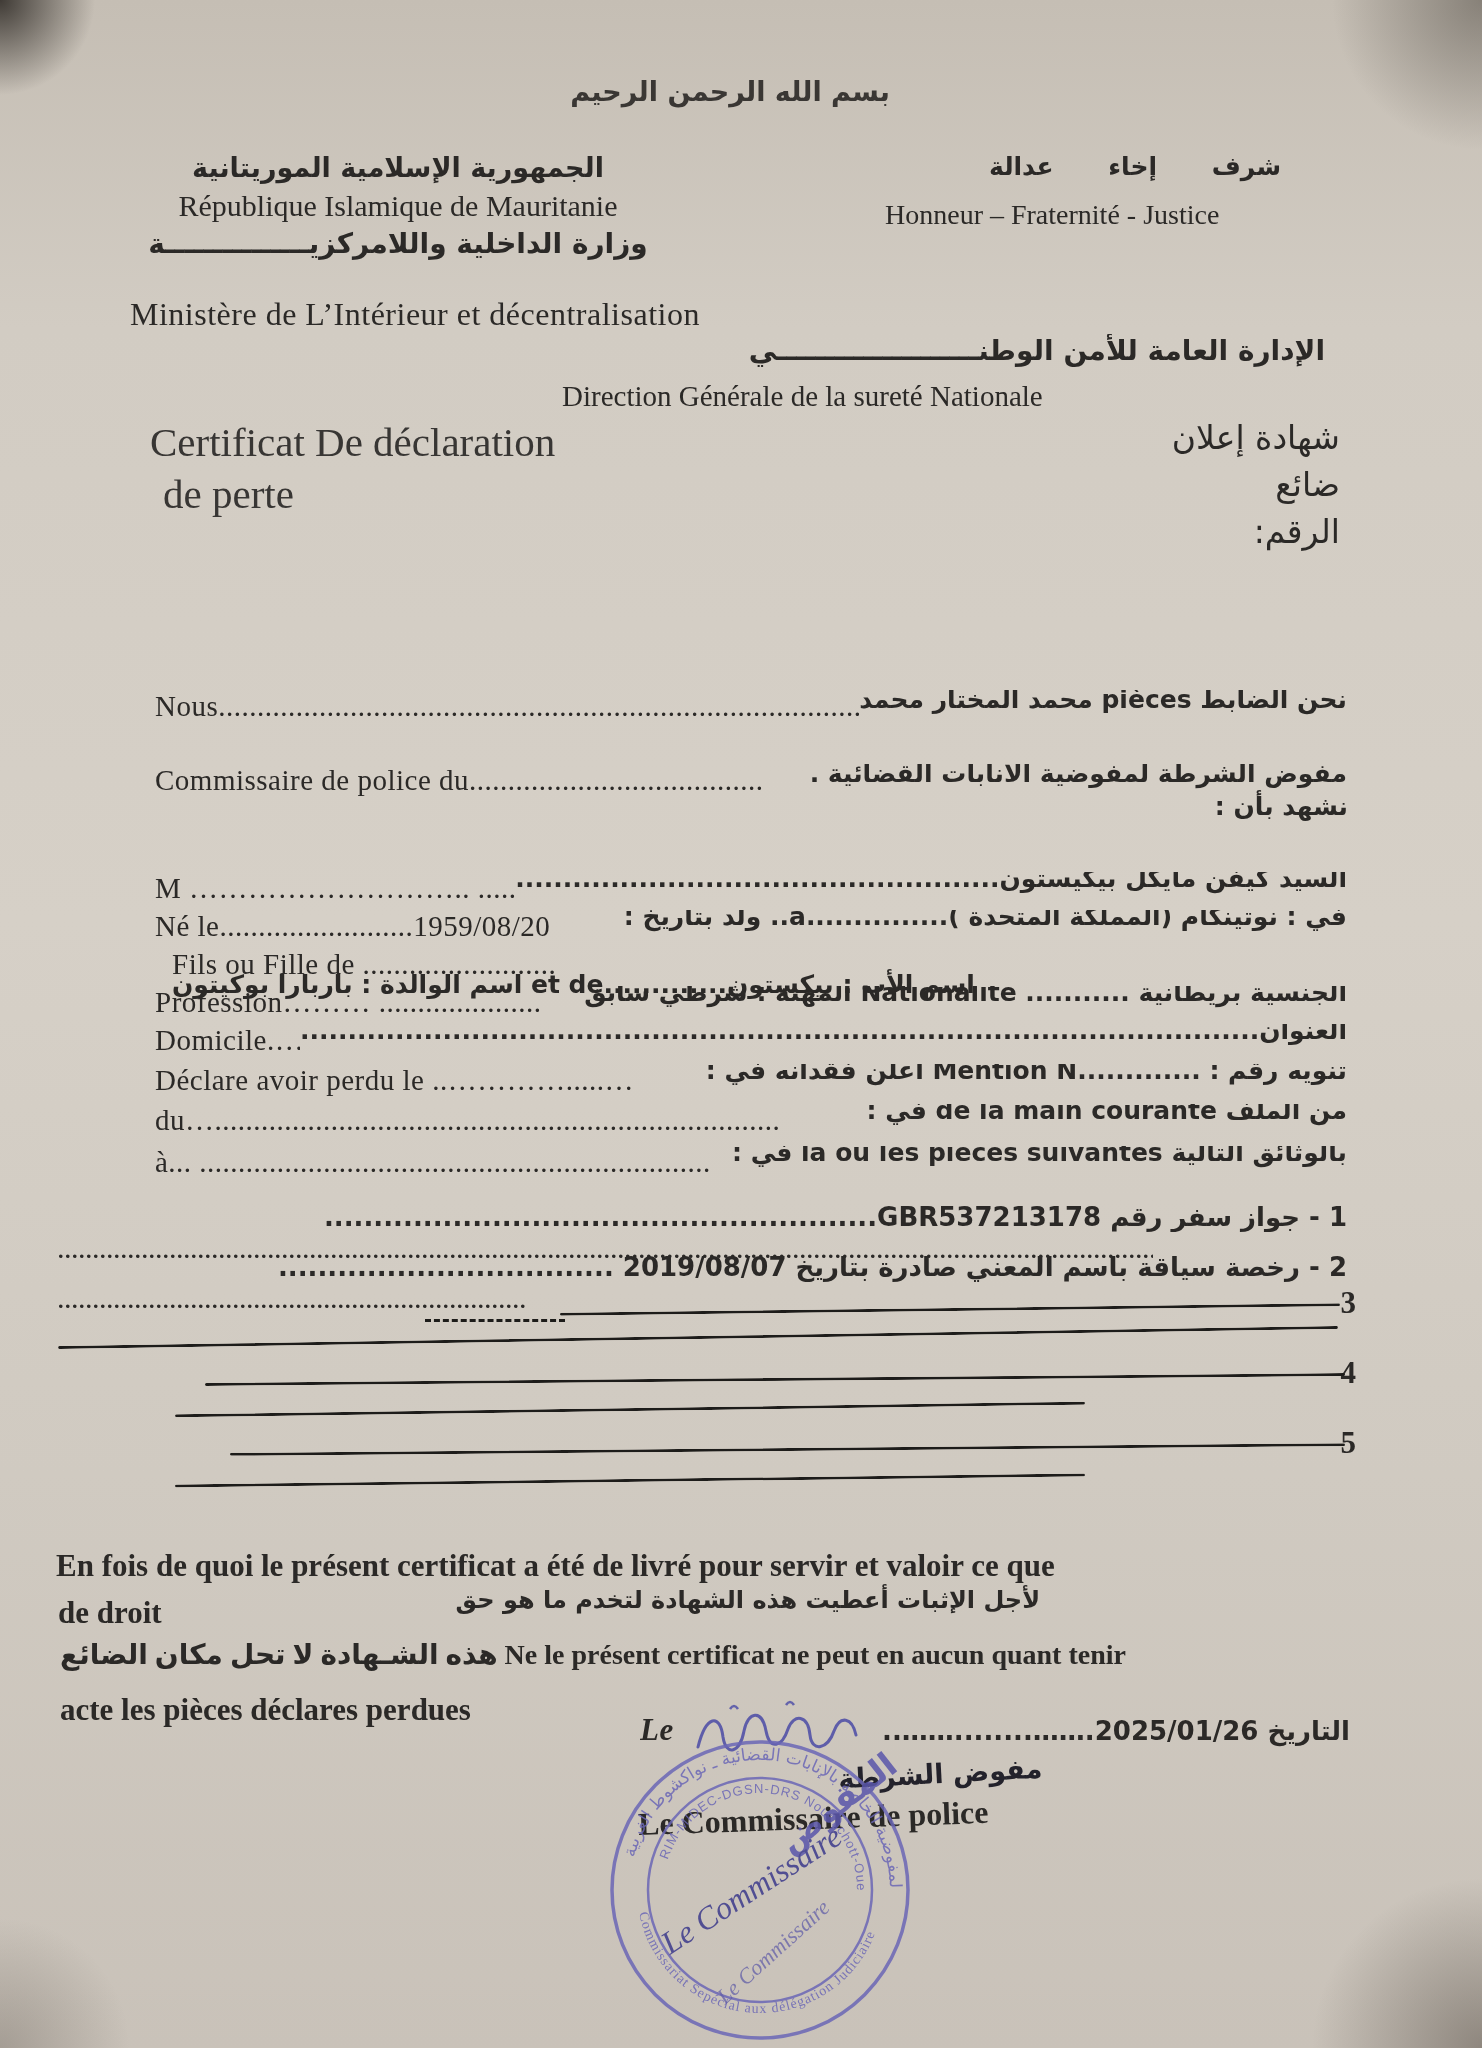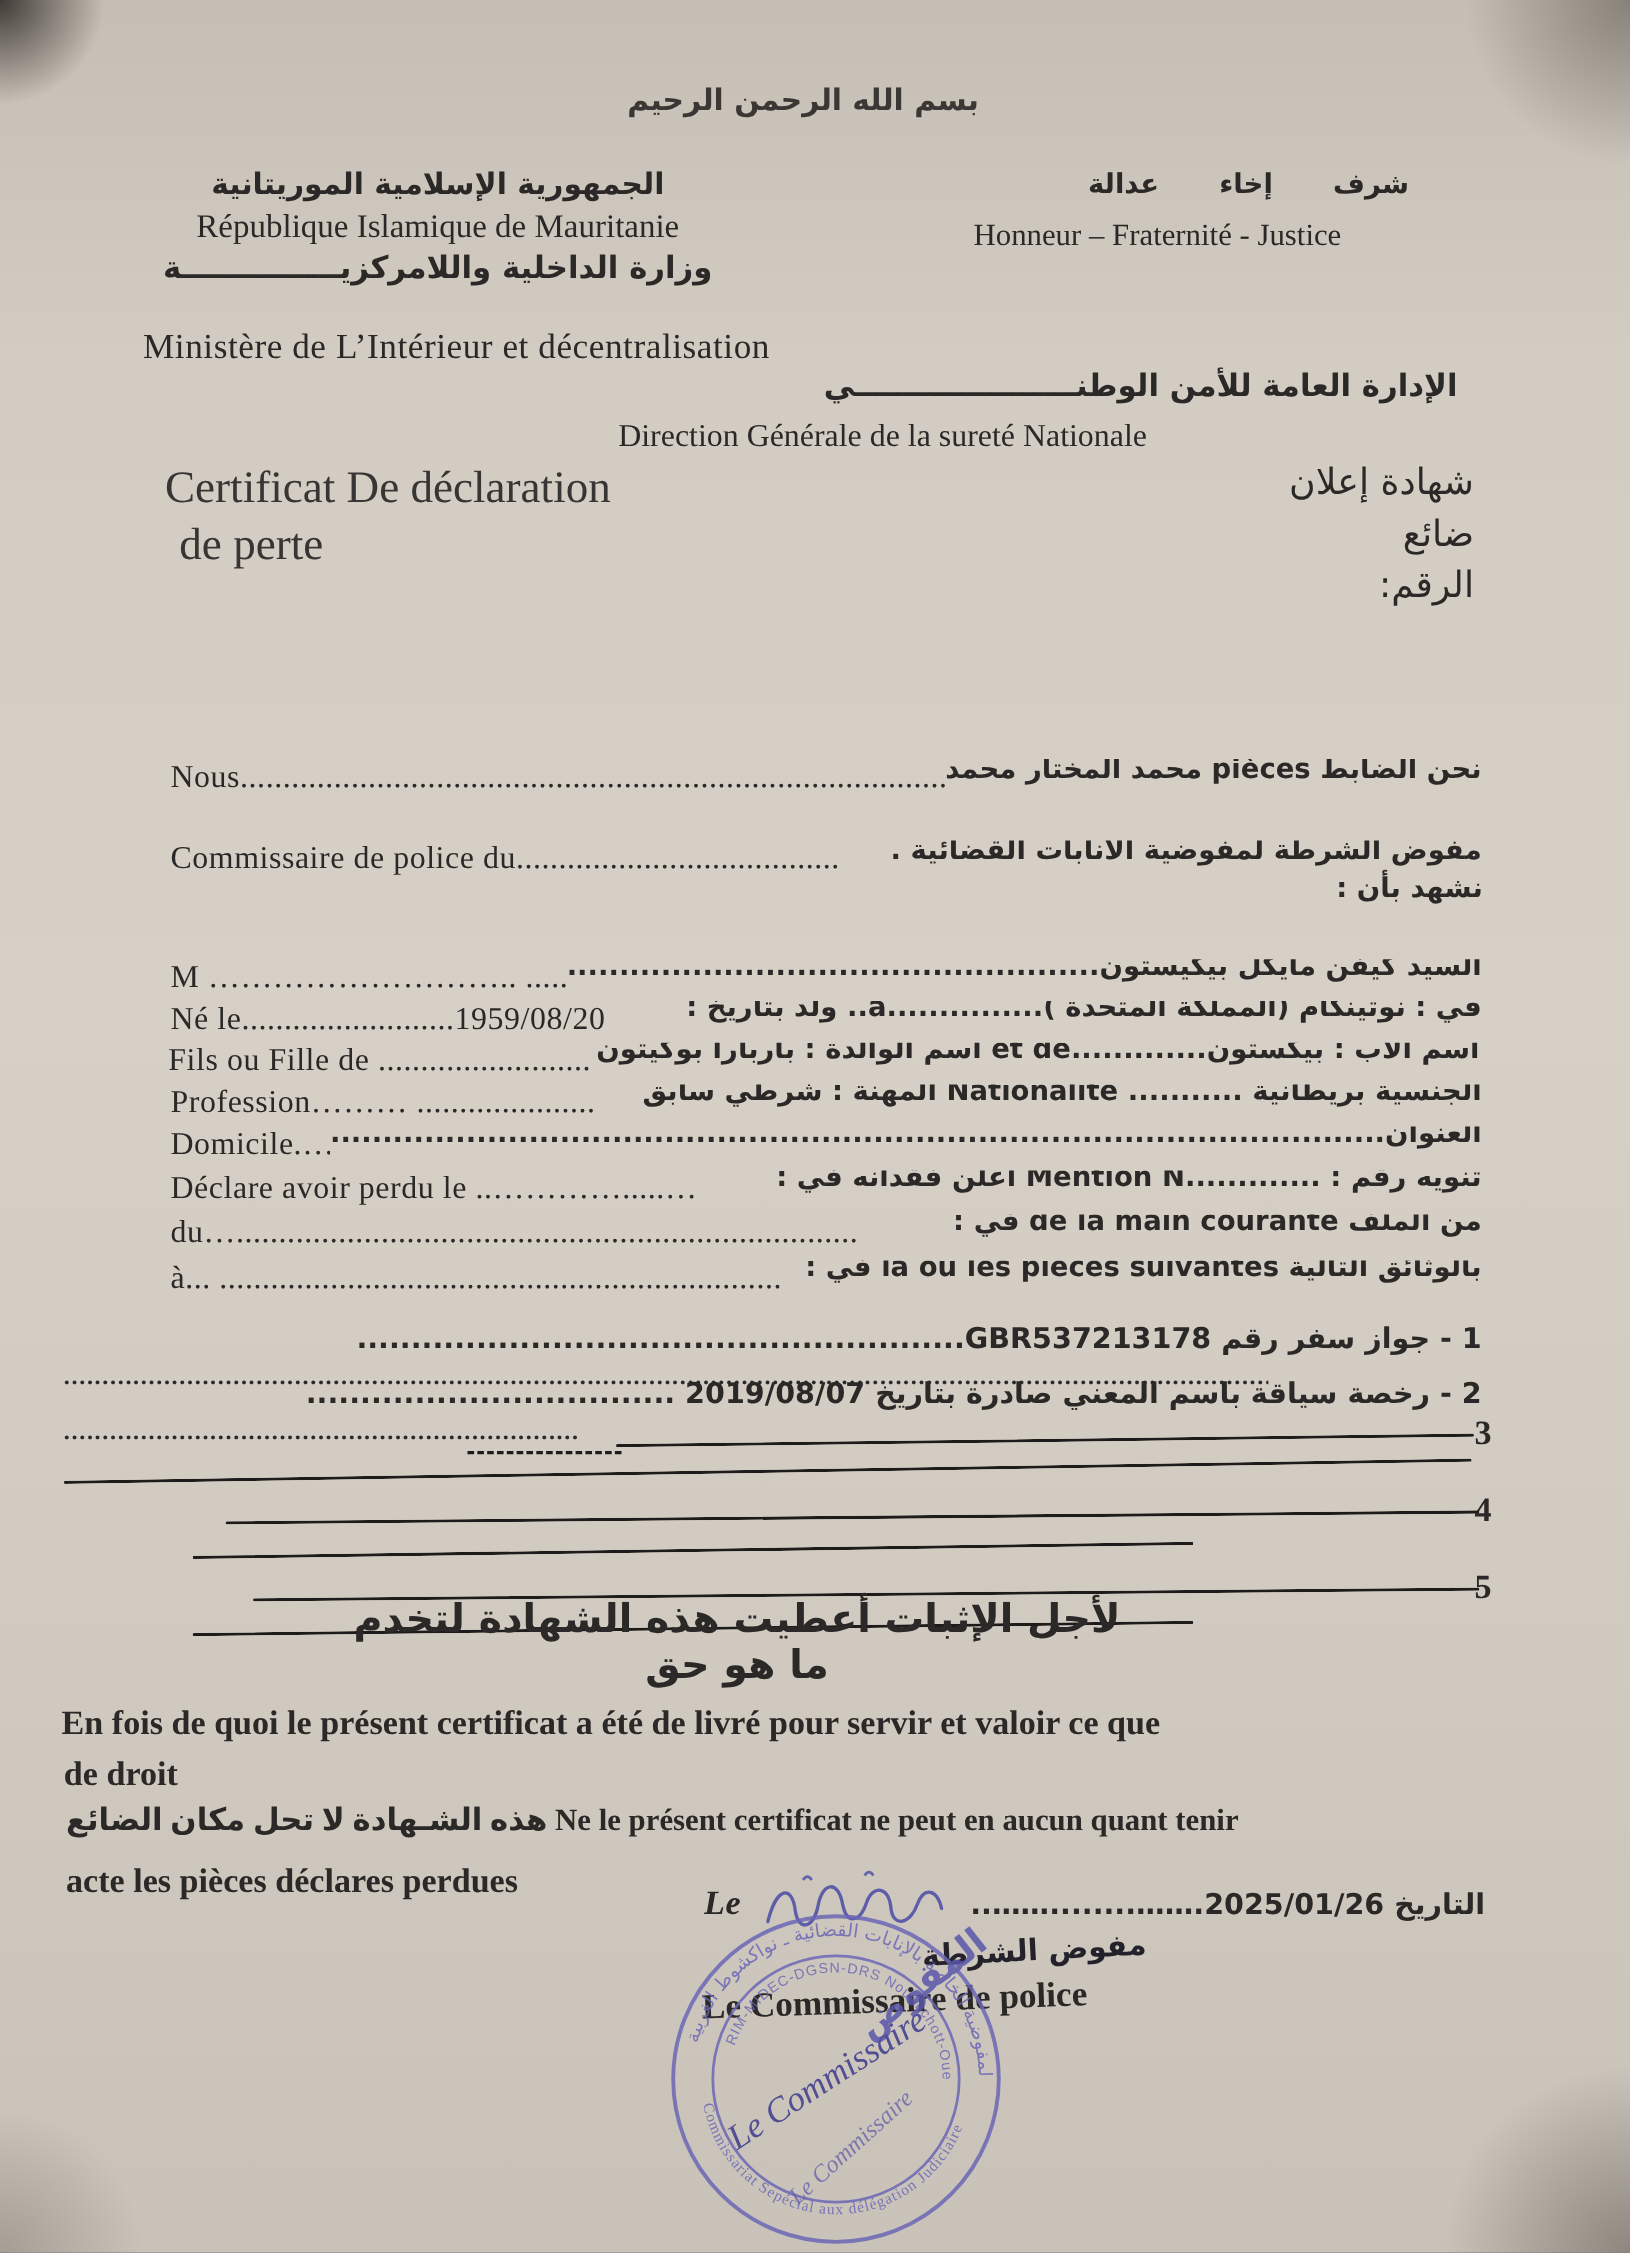--- a/index.html
+++ b/index.html
@@ -71,21 +71,21 @@
   <div class="abs ar" style="right:134px;top:792px;direction:rtl;font-size:25px;">نشهد بأن :</div>
 
   <div class="abs row" style="left:155px;top:872px;width:1192px;">
     <span class="fr">M    ………………………..  ...............................................</span>
     <span class="ar">السيد كيفن مايكل بيكيستون...................................................</span>
   </div>
   <div class="abs row" style="left:155px;top:910px;width:1192px;">
     <span class="fr">Né    le.........................1959/08/20</span>
     <span class="ar">في :  نوتينكام (المملكة المتحدة )...............à..  ولد بتاريخ :</span>
   </div>
-  <div class="abs row" style="left:153px;top:948px;width:1192px;">
+  <div class="abs row" style="left:172px;top:948px;width:1192px;flex-direction:column;">
     <span class="fr">Fils ou  Fille de  .........................</span>
     <span class="ar">اسم الأب : بيكستون.............et de  اسم الوالدة : باربارا بوكيتون</span>
   </div>
   <div class="abs row" style="left:155px;top:986px;width:1192px;">
     <span class="fr">Profession………  .....................</span>
     <span class="ar">الجنسية  بريطانية ...........  Nationalité  المهنة : شرطي سابق</span>
   </div>
   <div class="abs row" style="left:155px;top:1024px;width:1192px;">
     <span class="fr">Domicile.………………...</span>
     <span class="ar">العنوان.....................................................................................................</span>
@@ -114,21 +114,21 @@
   <div class="rule" style="left:58px;top:1336px;width:1280px;transform:rotate(-0.9deg);"></div>
 
   <span class="linenum" style="right:126px;top:1355px;">4</span>
   <div class="rule" style="left:205px;top:1378px;width:1140px;transform:rotate(-0.5deg);"></div>
   <div class="rule" style="left:175px;top:1408px;width:910px;transform:rotate(-0.8deg);"></div>
 
   <span class="linenum" style="right:126px;top:1425px;">5</span>
   <div class="rule" style="left:230px;top:1448px;width:1115px;transform:rotate(-0.5deg);"></div>
   <div class="rule" style="left:175px;top:1479px;width:910px;transform:rotate(-0.7deg);"></div>
 
-  <div class="abs ar center" style="left:300px;top:1452px;width:740px;direction:rtl;font-size:36px;">لأجل  الإثبات  أعطيت هذه الشهادة  لتخدم ما هو حق</div>
+  <div class="abs ar center" style="left:300px;top:1586px;width:740px;direction:rtl;font-size:24px;text-align:right;">لأجل  الإثبات  أعطيت هذه الشهادة  لتخدم ما هو حق</div>
 
   <div class="abs fr bold" style="left:56px;top:1548px;width:1330px;font-size:31px;white-space:nowrap;">En fois de  quoi le présent  certificat a été  de  livré  pour servir  et valoir ce que</div>
   <div class="abs fr bold" style="left:58px;top:1595px;font-size:31px;">de droit</div>
   <div class="abs bold" style="left:60px;top:1638px;width:1330px;font-size:28px;white-space:nowrap;font-family:'Liberation Serif','DejaVu Sans',serif;">هذه الشـهادة لا تحل  مكان الضائع Ne le présent certificat ne peut  en aucun quant  tenir</div>
   <div class="abs fr bold" style="left:60px;top:1692px;font-size:31px;">acte   les  pièces déclares  perdues</div>
 
   <div class="abs row" style="left:640px;top:1712px;width:710px;">
     <span class="fr bold" style="font-size:31px;font-style:italic;">Le</span>
     <span class="ar" style="font-size:26px;transform:none;text-align:right;">التاريخ  2025/01/26.……........……..</span>
   </div>

